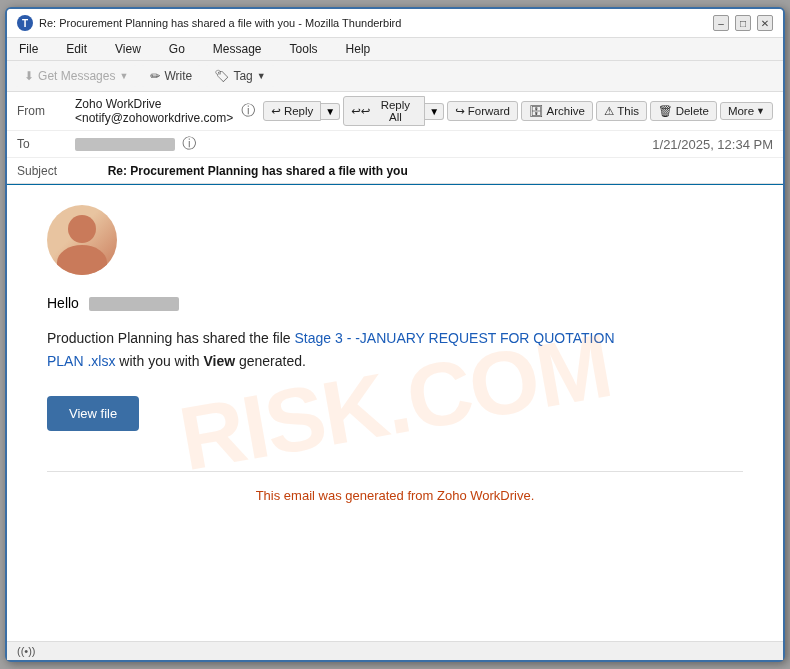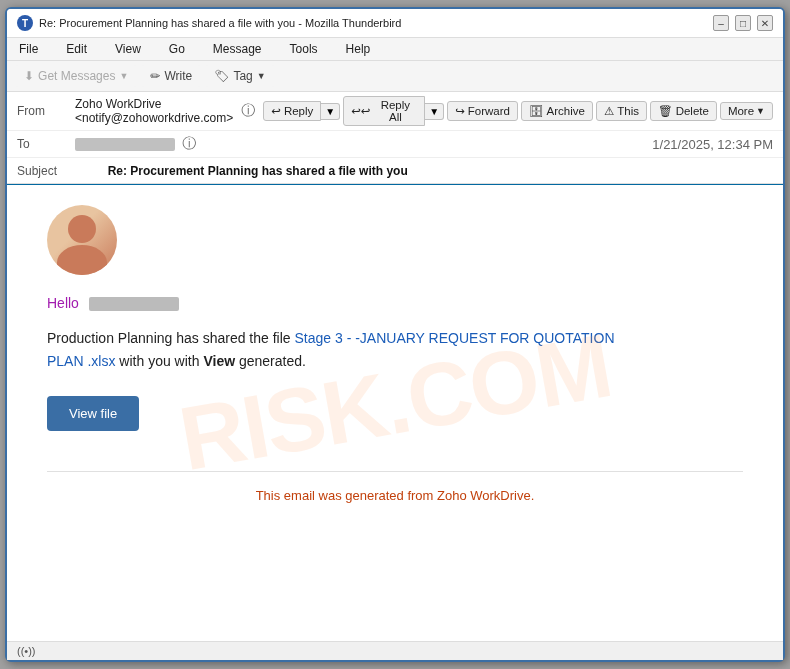--- a/index.html
+++ b/index.html
@@ -236,21 +236,21 @@
       height: 35px;
       background: #c97a5a;
       border-radius: 50% 50% 0 0;
       position: absolute;
       bottom: -5px;
       left: 50%;
       transform: translateX(-50%);
     }
     .hello-text {
       font-size: 14px;
-      color: #a21caf;
+      color: #000000;
       margin-bottom: 16px;
     }
     .blurred {
       display: inline-block;
       background: #bbb;
       color: transparent;
       border-radius: 2px;
       min-width: 80px;
       height: 14px;
       vertical-align: middle;

